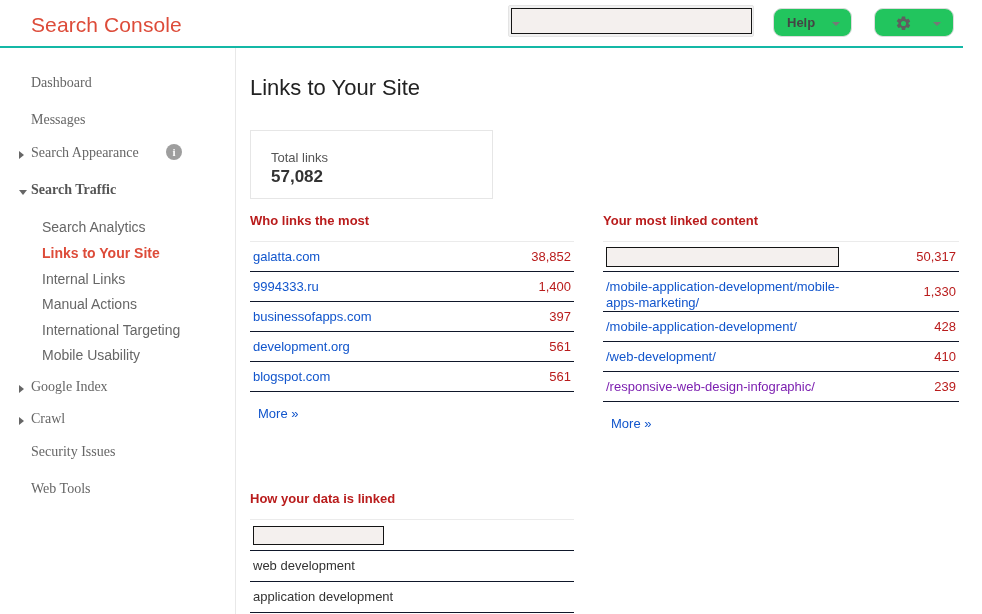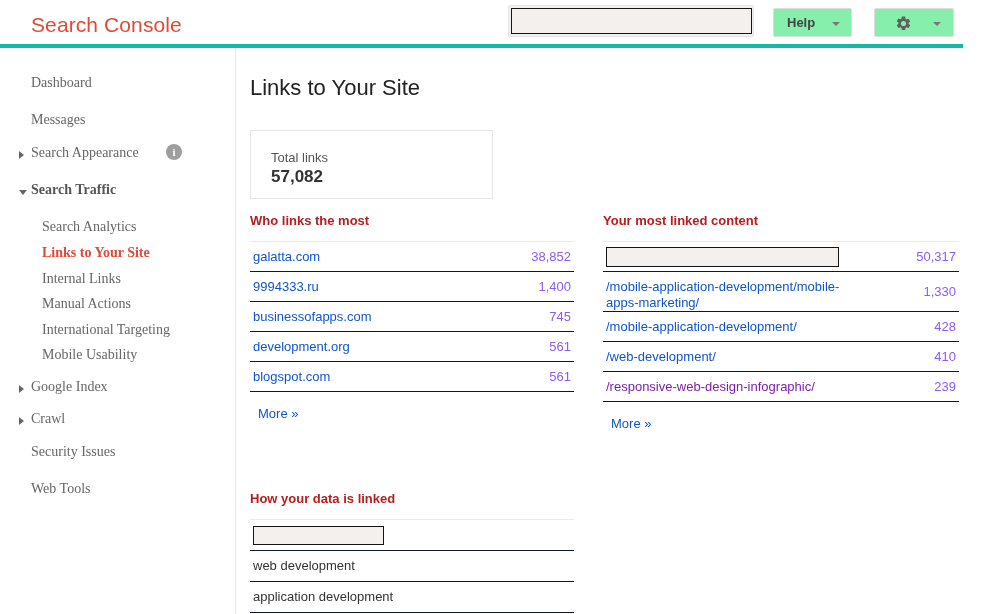--- a/index.html
+++ b/index.html
@@ -22,21 +22,21 @@
     height: 614px;
   }
 
   
   .header {
     position: absolute;
     left: 0; top: 0;
     width: 963px;
     height: 48px;
     background: #fff;
-    border-bottom: 4px solid #14b8a6;
+    border-bottom: 2px solid #14b8a6;
     box-sizing: border-box;
   }
   .brand {
     position: absolute;
     left: 31px; top: 13px;
     font-size: 21px;
     color: #dd4b39;
     letter-spacing: 0.1px;
     white-space: nowrap;
   }
@@ -57,23 +57,23 @@
     box-sizing: border-box;
   }
   .search-redaction {
     position: absolute;
     left: 2px; top: 2px;
     width: 241px; height: 26px;
   }
 
   .btn {
     position: absolute;
-    background: #86efac;
+    background: #22c55e;
     border: 1px solid #dcdcdc;
-    border-radius: 2px;
+    border-radius: 9px;
     box-sizing: border-box;
     cursor: pointer;
   }
   .btn-help {
     left: 773px; top: 8px;
     width: 79px; height: 29px;
   }
   .btn-help .lbl {
     position: absolute;
     left: 13px; top: 6px;
@@ -120,21 +120,21 @@
     font-size: 14px;
     color: #666;
     white-space: nowrap;
     cursor: pointer;
   }
   .nav-item .txt {
     position: absolute;
     top: 3px;
   }
   .nav-lvl0 .txt { left: 31px; font-family: Liberation Serif, serif; }
-  .nav-lvl1 .txt { left: 42px; font-family: Liberation Serif, serif; }
+  .nav-lvl1 .txt { left: 42px; }
   .nav-item.selected .txt {
     color: #dd4b39;
     font-weight: bold;
   }
   .nav-item.expanded .txt {
     color: #555;
     font-weight: bold;
   }
   .tri {
     position: absolute;
@@ -237,21 +237,21 @@
   .row .cell-label.plain {
     color: #333;
   }
   .row .cell-label.visited {
     color: #7c1fb0;
   }
   .row .cell-value {
     position: absolute;
     right: 3px;
     font-size: 13px;
-    color: #8b5cf6;
+    color: #b91c1c;
     text-align: right;
     white-space: nowrap;
   }
   .more-link {
     position: absolute;
     font-size: 13px;
     color: #1155cc;
     cursor: pointer;
     white-space: nowrap;
   }
@@ -347,21 +347,21 @@
           <div class="row" style="height: 30px;">
             <div class="cell-label">galatta.com</div>
             <div class="cell-value" style="top: 7px;">38,852</div>
           </div>
           <div class="row" style="height: 30px;">
             <div class="cell-label">9994333.ru</div>
             <div class="cell-value" style="top: 7px;">1,400</div>
           </div>
           <div class="row" style="height: 30px;">
             <div class="cell-label">businessofapps.com</div>
-            <div class="cell-value" style="top: 7px;">745</div>
+            <div class="cell-value" style="top: 7px;">397</div>
           </div>
           <div class="row" style="height: 30px;">
             <div class="cell-label">development.org</div>
             <div class="cell-value" style="top: 7px;">561</div>
           </div>
           <div class="row" style="height: 30px;">
             <div class="cell-label">blogspot.com</div>
             <div class="cell-value" style="top: 7px;">561</div>
           </div>
         </div>

